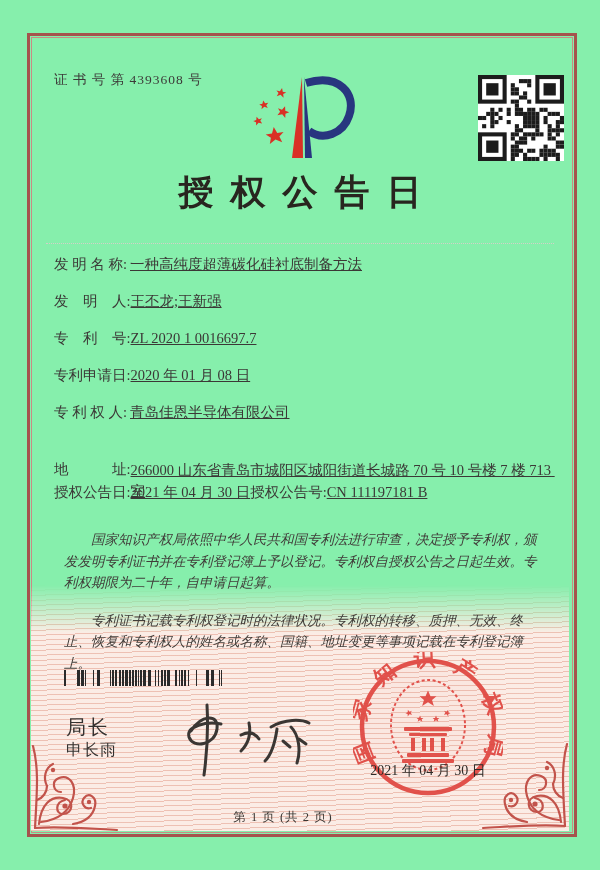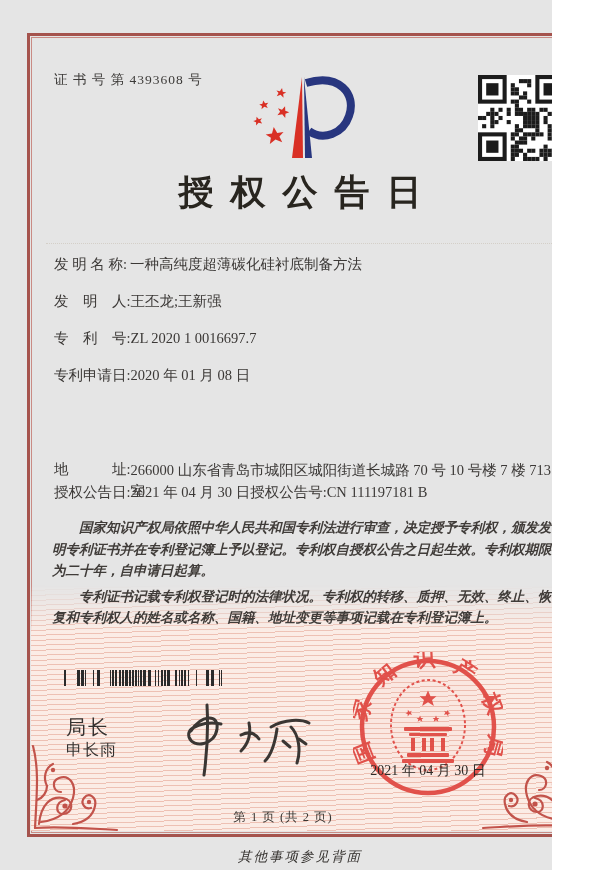--- a/index.html
+++ b/index.html
@@ -1,16 +1,16 @@
 <!DOCTYPE html>
 <html><head>
 <meta charset="utf-8">
 <style>
   html,body{margin:0;padding:0;background:#ffffff;}
-  .page{position:relative;width:552px;height:870px;background:#e5e5e5;overflow:hidden;
+  .page{position:relative;width:600px;height:870px;background:#86efac;overflow:hidden;
         font-family:"Liberation Serif", serif;color:#3a3836;}
   
   .frame{position:absolute;left:27px;top:33px;width:544px;height:798px;
          border:3px solid #a5534d;}
   .frame-inner{position:absolute;inset:1px;border:1px solid #c98b84;}
   
   .band{position:absolute;left:31px;top:585px;width:538px;height:246px;
         background-color:#fbebe4;
         background-image:repeating-linear-gradient(178deg, rgba(233,178,163,.75) 0 1px, rgba(252,240,235,.2) 1px 5px);
         -webkit-mask-image:linear-gradient(to bottom, transparent, #000 48px);
@@ -18,30 +18,30 @@
   
   .cert-no{position:absolute;left:54px;top:71px;font-size:13.5px;color:#3c3a38;letter-spacing:1px;}
   .logo{position:absolute;left:233px;top:74px;}
   .qr{position:absolute;left:478px;top:75px;}
   .title{position:absolute;left:0;top:169px;width:600px;text-align:center;
          font-size:35px;font-weight:600;letter-spacing:17px;text-indent:17px;color:#28251f;}
   .title-rule{position:absolute;left:46px;top:243px;width:508px;border-top:1px dotted #d4cfc8;}
   
   .field-row{position:absolute;left:54px;font-size:14.5px;color:#3b3836;white-space:pre;}
   .f-label{display:inline-block;min-width:76px;white-space:pre;}
-  .f-value{white-space:pre-wrap;}
+  .f-value{white-space:pre-wrap;text-decoration:underline;}
   .r0{top:255px}.r1{top:292px}.r2{top:329px}.r3{top:366px}.r4{top:403px}
   .r5{top:440px;white-space:normal;display:flex;margin-top:20px;}
   .r5 .f-value{display:inline-block;width:424px;line-height:21px;}
   .r6{top:483px}
   .pair2{}
   
   .legal{position:absolute;left:48px;top:513px;width:508px;
          font-size:13.5px;line-height:21.5px;font-style:italic;color:#403c39;}
-  .legal p{margin:4px;text-indent:2em;font-weight:bold;}
+  .legal p{margin:16px;text-indent:2em;}
   
   .barcode{position:absolute;left:64px;top:670px;}
   .director-label{position:absolute;left:66px;top:714px;font-size:20px;color:#353230;
                   font-family:"Liberation Sans", sans-serif;letter-spacing:2px;}
   .director-name{position:absolute;left:66px;top:740px;font-size:16px;color:#353230;
                  font-family:Liberation Sans, sans-serif;letter-spacing:1px;}
   .signature{position:absolute;left:163px;top:693px;}
   .seal{position:absolute;left:353px;top:652px;}
   .seal-date{position:absolute;left:360px;top:762px;width:136px;text-align:center;
              font-size:14px;color:#2e2b28;z-index:5;}
@@ -220,20 +220,21 @@
     </g>
   </svg>
 
   <div class="title">授权公告日</div>
   <div class="title-rule"></div>
 
   <div class="field-row r0"><span class="f-label">发 明 名 称:</span><span class="f-value">一种高纯度超薄碳化硅衬底制备方法</span></div>
   <div class="field-row r1"><span class="f-label">发　明　人:</span><span class="f-value">王丕龙;王新强</span></div>
   <div class="field-row r2"><span class="f-label">专　利　号:</span><span class="f-value">ZL 2020 1 0016697.7</span></div>
   <div class="field-row r3"><span class="f-label">专利申请日:</span><span class="f-value">2020 年 01 月 08 日</span></div>
+  <div class="field-row r4"><span class="f-label">专 利 权 人:</span><span class="f-value">青岛佳恩半导体有限公司</span></div>
   <div class="field-row r5">
       <span class="f-label">地　　　址:</span>
       <span class="f-value">266000 山东省青岛市城阳区城阳街道长城路 70 号 10 号楼 7 楼 713 室</span>
     </div>
   <div class="field-row r6"><span class="f-label">授权公告日:</span><span class="f-value">2021 年 04 月 30 日</span><span class="pair2 f-label">授权公告号:</span><span class="f-value">CN 111197181 B</span></div>
 
   <div class="legal">
     <p>国家知识产权局依照中华人民共和国专利法进行审查，决定授予专利权，颁发发明专利证书并在专利登记簿上予以登记。专利权自授权公告之日起生效。专利权期限为二十年，自申请日起算。</p>
     <p>专利证书记载专利权登记时的法律状况。专利权的转移、质押、无效、终止、恢复和专利权人的姓名或名称、国籍、地址变更等事项记载在专利登记簿上。</p>
   </div>
@@ -350,15 +351,14 @@
       <path d="M8,60 C14,58 18,52 18,46"></path>
     </g>
     <g fill="#c2534b">
       <circle cx="36" cy="66" r="2.6"></circle>
         <circle cx="60" cy="62" r="2.2"></circle>
         <circle cx="24" cy="30" r="2.2"></circle>
     </g>
   </svg>
 
   <div class="page-info">第 1 页 (共 2 页)</div>
-  <div class="back-note">其他事项参见背面</div>
 
 </div>
 
 </body></html>

